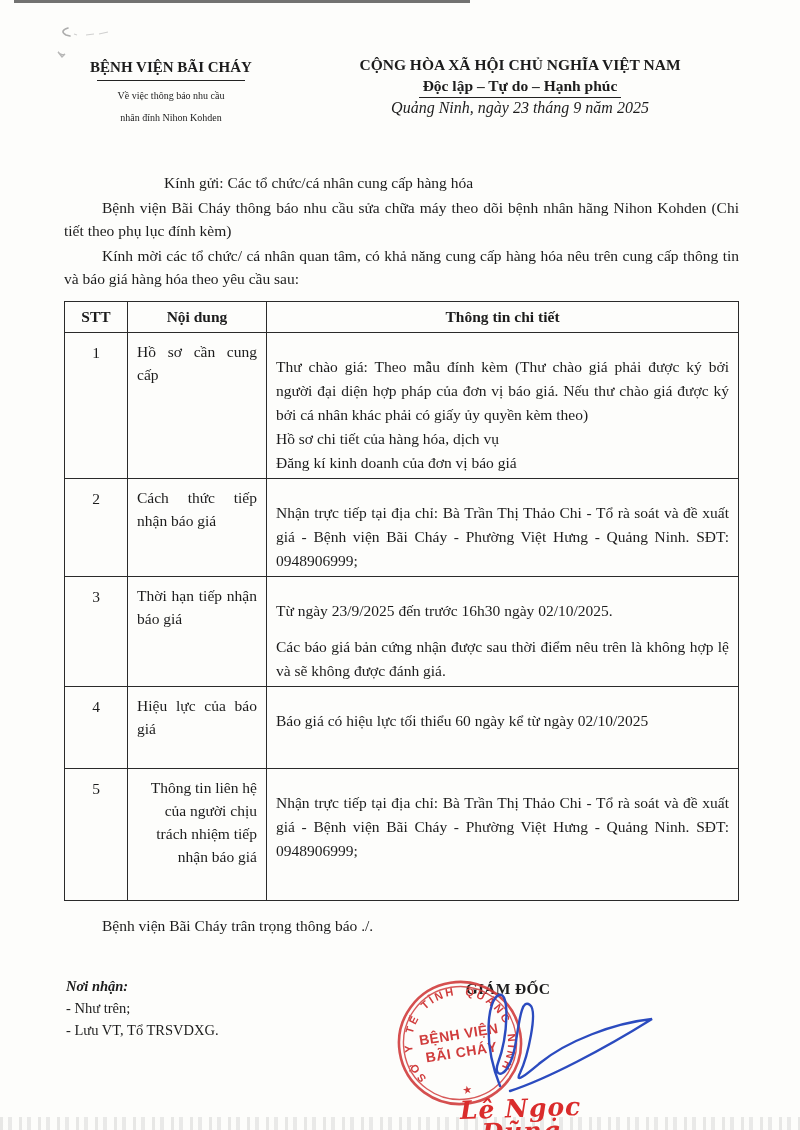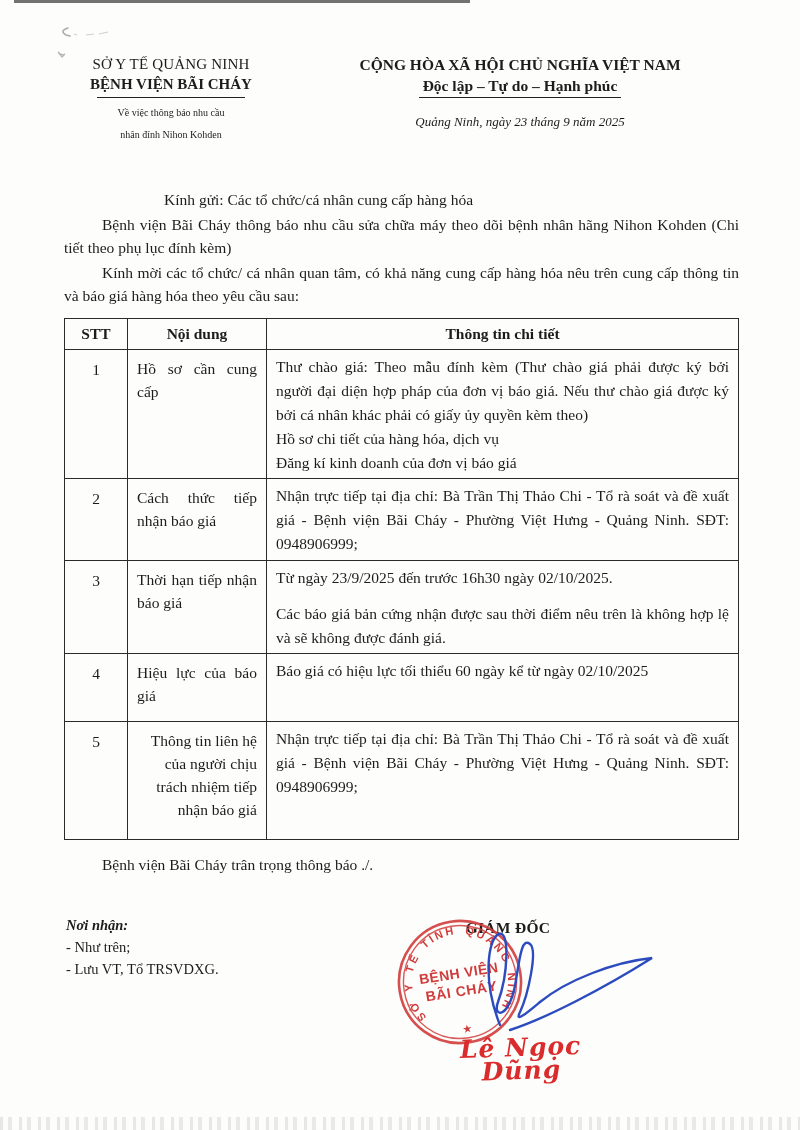--- a/index.html
+++ b/index.html
@@ -24,35 +24,35 @@
   .h-left{width:262px;margin-left:40px;text-align:center;}
   .h-right{width:404px;margin-left:16px;text-align:center;}
   .h-left .l1{font-size:15px;letter-spacing:.2px;}
   .h-left .l2{font-size:15px;font-weight:bold;margin-top:3px;}
   .h-rule{width:148px;border-top:1.6px solid #222;margin:4px auto 4px;height:0;}
   .h-left .num{font-size:15.5px;}
   .h-left .subj{font-size:10px;line-height:22px;margin-top:2px;}
   .h-right .l1{font-size:15.5px;font-weight:bold;}
   .h-right .motto{display:inline-block;font-size:15.5px;font-weight:bold;
     padding:1px 4px 2px;border-bottom:1.7px solid #222;margin-top:2px;}
-  .h-right .date{font-style:italic;font-size:13px;margin-top:16px;}
+  .h-right .date{font-style:italic;font-size:16px;margin-top:1px;}
 
   
   .content{padding:0 61px 0 64px;font-size:15.5px;line-height:23px;}
   .salutation{margin:42px 0 0 100px;}
   .para{text-align:justify;text-indent:38px;margin:2px 0 0;}
 
   table{border-collapse:collapse;width:100%;margin-top:11px;font-size:15.5px;line-height:24px;}
   th,td{border:1.6px solid #2a2a2a;vertical-align:top;padding:3px 9px;}
   th{text-align:center;padding:3px 4px;font-size:15.5px;}
   td.c-stt{text-align:center;width:44px;padding-top:8px;}
   td.c-topic{width:120px;text-align:justify;padding-top:7px;line-height:23px;}
   td.c-topic.no-just{text-align:right;}
   td.c-detail p{margin:0;text-align:justify;}
-  td.c-detail{padding-top:5px;}
+  td.c-detail{padding-top:22px;}
   td.c-detail p.gap{margin-top:12px;}
   tr.r1 td{height:112px} tr.r2 td{height:70px} tr.r3 td{height:76px}
   tr.r4 td{height:56px} tr.r5 td{height:106px}
 
   .closing-line{margin-top:13px;text-indent:38px;}
 
   
   .sign-area{position:relative;height:255px;margin-top:2px;}
   .recipients{position:absolute;left:2px;top:22px;font-size:14.5px;line-height:22px;}
   .recipients .label{font-weight:bold;font-style:italic;}
@@ -70,21 +70,20 @@
 <div class="top-line"></div>
 <svg class="scribble" width="70" height="40" viewBox="0 0 70 40">
   <path d="M22 6 q -9 3 -2 7 l 4 1" stroke="#8b8b8b" stroke-width="1.6" fill="none" stroke-linecap="round"></path>
   <path d="M28 12 l 3 1 M40 13 l 8 -1 M53 12 l 9 -2" stroke="#bdbdbd" stroke-width="1.1" fill="none"></path>
   <path d="M12 30 q 3 4 7 2 l -3 3 z" stroke="#9a9a9a" stroke-width="1.3" fill="none"></path>
 </svg>
 <div class="bottom-noise"></div>
 
 <div class="header">
   <div class="h-left">
-    <div class="l1">SỞ Y TẾ QUẢNG NINH</div>
     <div class="l2">BỆNH VIỆN BÃI CHÁY</div>
     <div class="h-rule"></div>
     <div class="subj">
       <div>Về việc thông báo nhu cầu</div>
       <div>nhân đính Nihon Kohden</div>
     </div>
   </div>
   <div class="h-right">
     <div class="l1">CỘNG HÒA XÃ HỘI CHỦ NGHĨA VIỆT NAM</div>
     <div><span class="motto">Độc lập – Tự do – Hạnh phúc</span></div>

